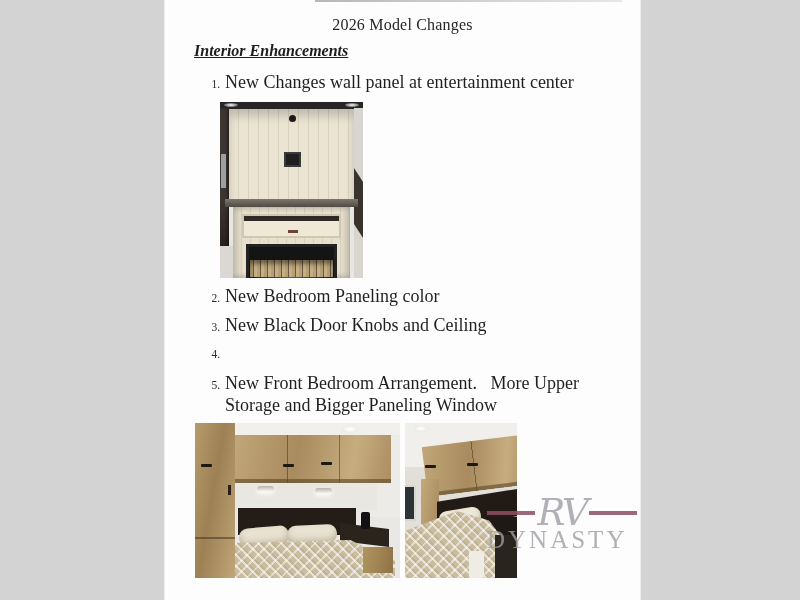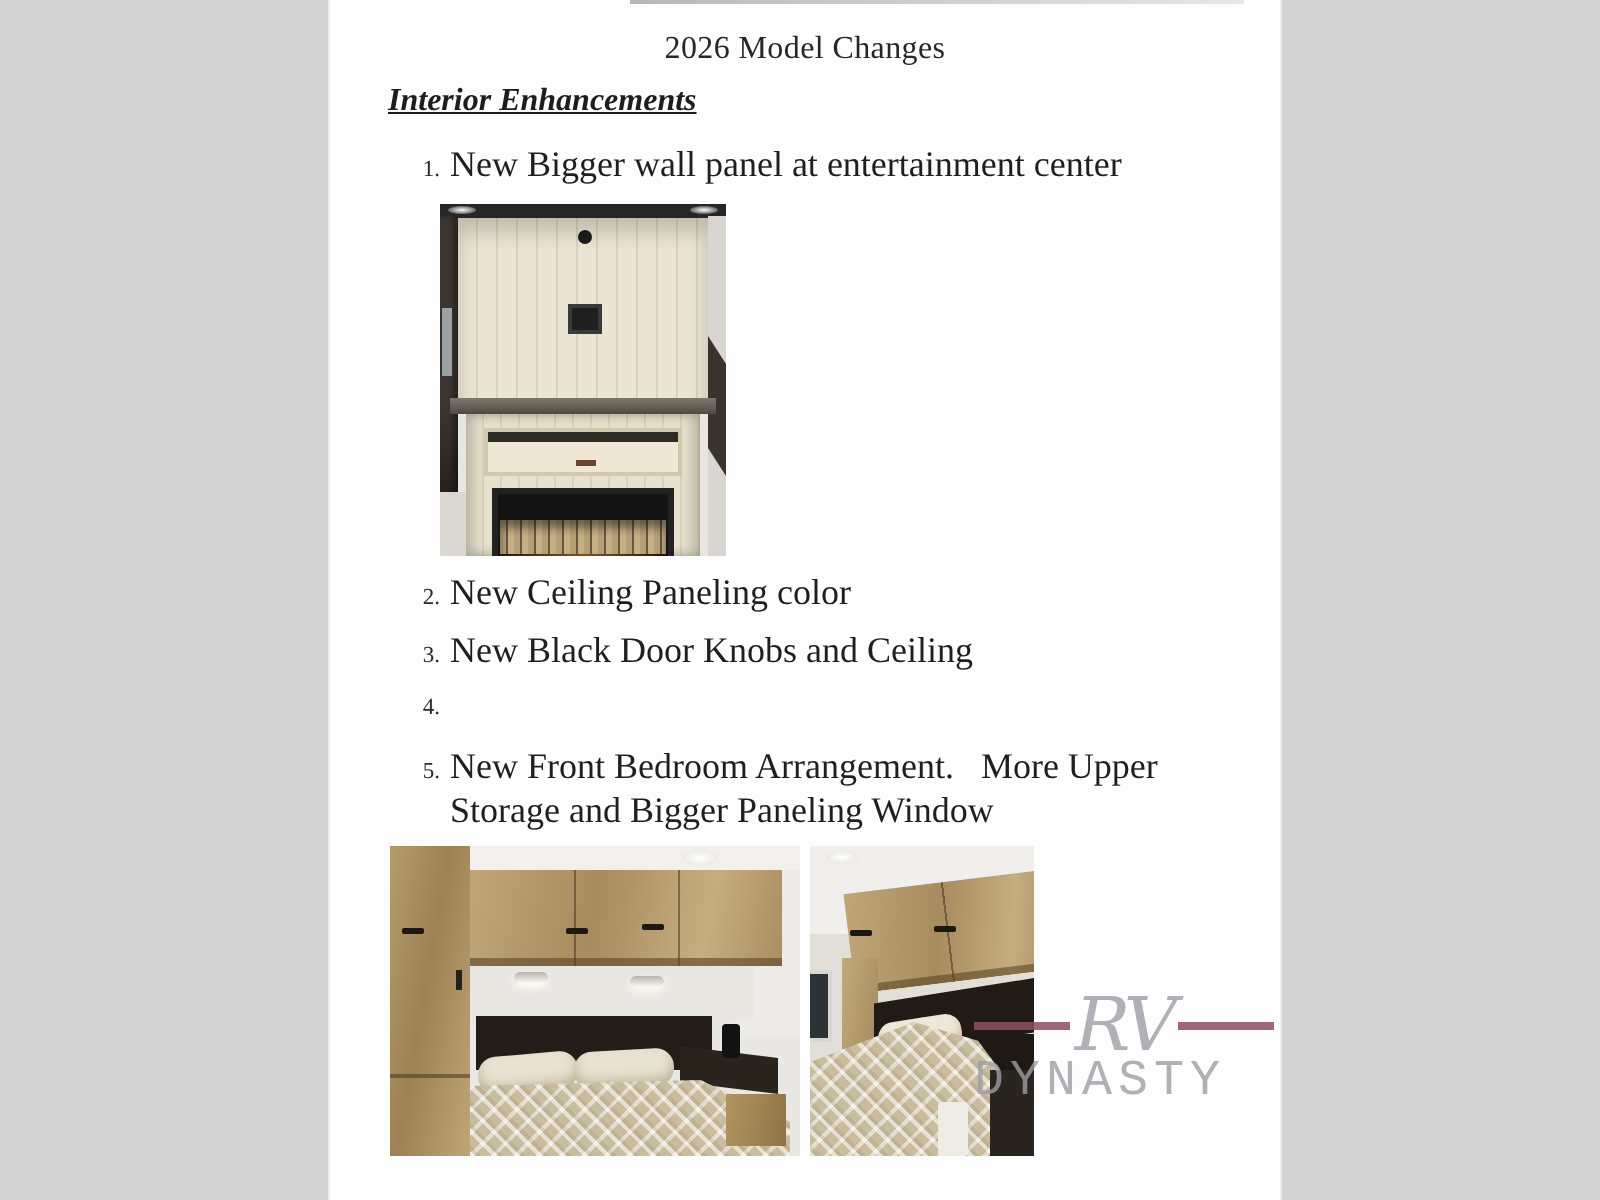--- a/index.html
+++ b/index.html
@@ -133,36 +133,36 @@
           clip-path:polygon(0 30%, 52% 0, 84% 14%, 100% 46%, 100% 100%, 0 100%); }
   .br-floor { position:absolute; left:90px; top:112px; width:22px; height:43px; background:#2a241e; }
   .br-bin { position:absolute; left:64px; top:128px; width:15px; height:27px; background:#efece6; border-radius:2px; }
 
   
   .watermark { position:absolute; left:322px; top:496px; width:150px; text-align:left; pointer-events:none; }
   .wm-line { display:flex; align-items:center; justify-content:center; height:34px; }
   .wm-dash { height:4px; flex:1 1 auto; background:#8c4f63; opacity:.85; }
   .wm-rv { font-family:"DejaVu Serif", serif; font-style:italic; font-size:37px; line-height:30px;
           color:rgba(150,150,158,.75); padding:0 2px; letter-spacing:-2px; }
-  .wm-dynasty { margin-top:-4px; font-family:Liberation Mono, monospace; font-size:25px;
+  .wm-dynasty { margin-top:-4px; font-family:Liberation Serif, serif; font-size:25px;
           letter-spacing:3px; color:rgba(156,156,162,.8); font-weight:normal; }
 </style>
 </head>
 <body>
 
 <div class="screen">
   <div class="page">
     <div class="page-top-edge"></div>
 
     <h1 class="doc-title">2026 Model Changes</h1>
     <h2 class="section-heading">Interior Enhancements</h2>
 
     <div class="list-item li-1">
       <span class="item-num">1.</span>
-      <span class="item-text">New Bigger wall panel at entertainment center</span>
+      <span class="item-text">New Changes wall panel at entertainment center</span>
     </div>
 
     <div class="photo photo-ec">
       <div class="ec-wall"></div>
       <div class="ec-ceiling"></div>
       <div class="ec-ceiling-light ec-light-l"></div>
       <div class="ec-ceiling-light ec-light-r"></div>
       <div class="ec-speaker"></div>
       <div class="ec-tv-mount"></div>
       <div class="ec-left-edge"></div>
@@ -178,21 +178,21 @@
         <div class="ec-fireplace">
           <div class="ec-flames"></div>
 
         </div>
         <div class="ec-slats"></div>
       </div>
     </div>
 
     <div class="list-item li-2">
       <span class="item-num">2.</span>
-      <span class="item-text">New Ceiling Paneling color</span>
+      <span class="item-text">New Bedroom Paneling color</span>
     </div>
     <div class="list-item li-3">
       <span class="item-num">3.</span>
       <span class="item-text">New Black Door Knobs and Ceiling</span>
     </div>
     <div class="list-item li-4">
       <span class="item-num">4.</span>
     </div>
     <div class="list-item li-5">
       <span class="item-num">5.</span>

